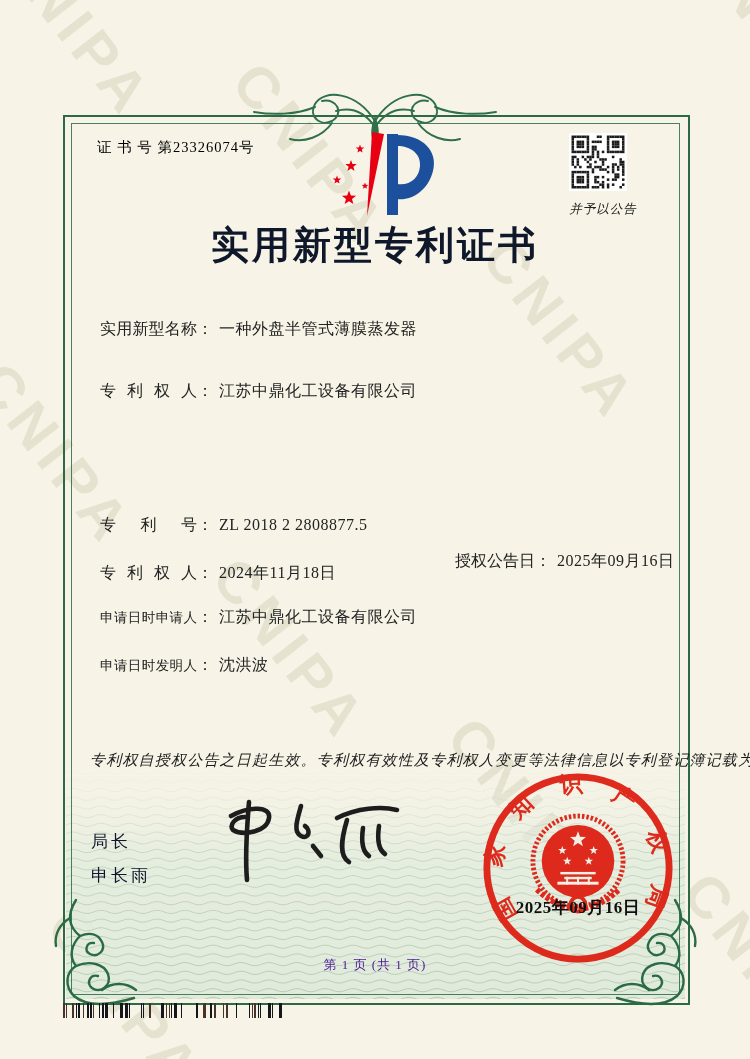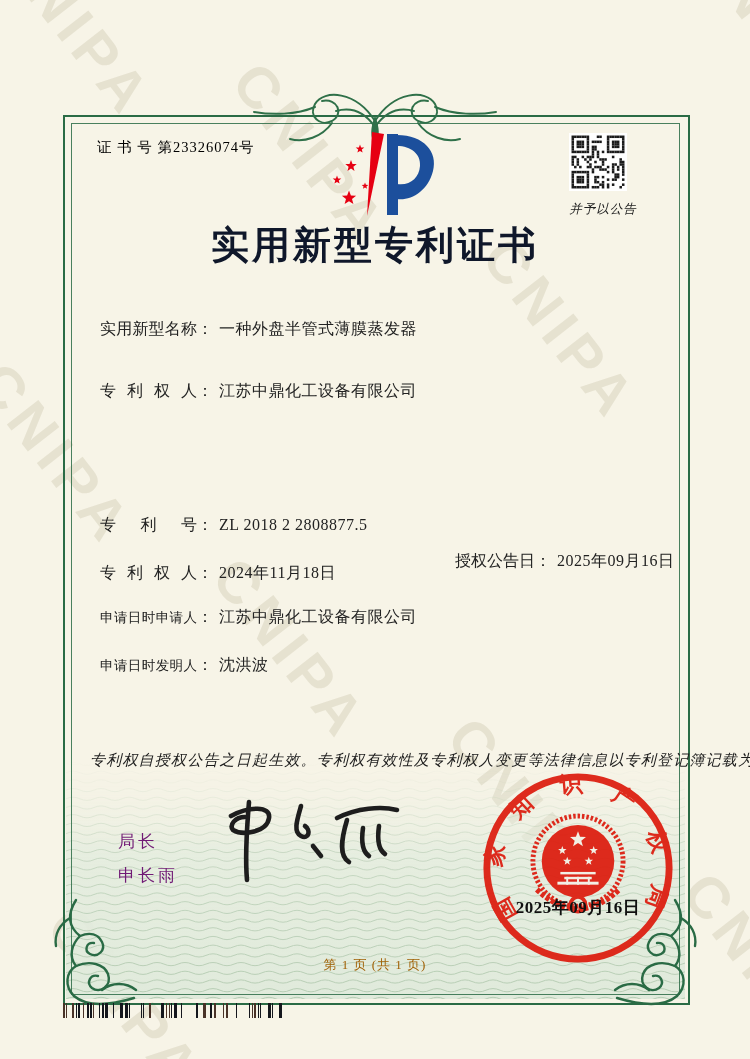--- a/index.html
+++ b/index.html
@@ -22,26 +22,26 @@
             letter-spacing:1px;color:#222;z-index:3;}
   .title{left:0;right:0;top:220px;text-align:center;font-size:38px;font-weight:bold;
          letter-spacing:3px;color:#0f172a;z-index:3;}
   .frow{position:absolute;left:100px;width:580px;font-size:16px;z-index:3;}
   .flabel{display:inline-block;width:97px;text-align:justify;text-align-last:justify;vertical-align:baseline;margin-top:12px;}
   .flabel.small{font-size:13.5px;}
   .fcolon{display:inline-block;margin-right:6px;}
   .fval{letter-spacing:.5px;text-align:right;}
   .fright{position:absolute;left:355px;top:0;}
   .para{position:absolute;font-style:italic;font-size:15px;letter-spacing:1.2px;color:#1c1c1c;z-index:3;white-space:nowrap;}
-  .director{position:absolute;left:118px;font-size:17px;letter-spacing:3px;color:#701a75;z-index:3;}
+  .director{position:absolute;left:91px;font-size:17px;letter-spacing:3px;color:#0f172a;z-index:3;}
   .sig{left:205px;top:788px;z-index:3;}
   .seal{left:480px;top:770px;z-index:4;opacity:.93;}
   .seal-date{left:496px;top:896px;width:164px;text-align:center;font-size:17px;font-weight:bold;
              color:#101010;z-index:5;letter-spacing:.5px;}
-  .page-info{left:0;right:0;top:956px;text-align:center;font-size:13px;color:#a16207;z-index:3;letter-spacing:1px;}
+  .page-info{left:0;right:0;top:956px;text-align:center;font-size:13px;color:#4c1d95;z-index:3;letter-spacing:1px;}
   .barcode{left:63px;top:1003px;z-index:3;}
   .ornament{z-index:2;}
 </style>
 </head>
 <body>
 
 <div class="page">
 
   <span class="wm" style="left:-30px;top:-8px">CNIPA</span>
   <span class="wm" style="left:664px;top:-12px">CNIPA</span>

